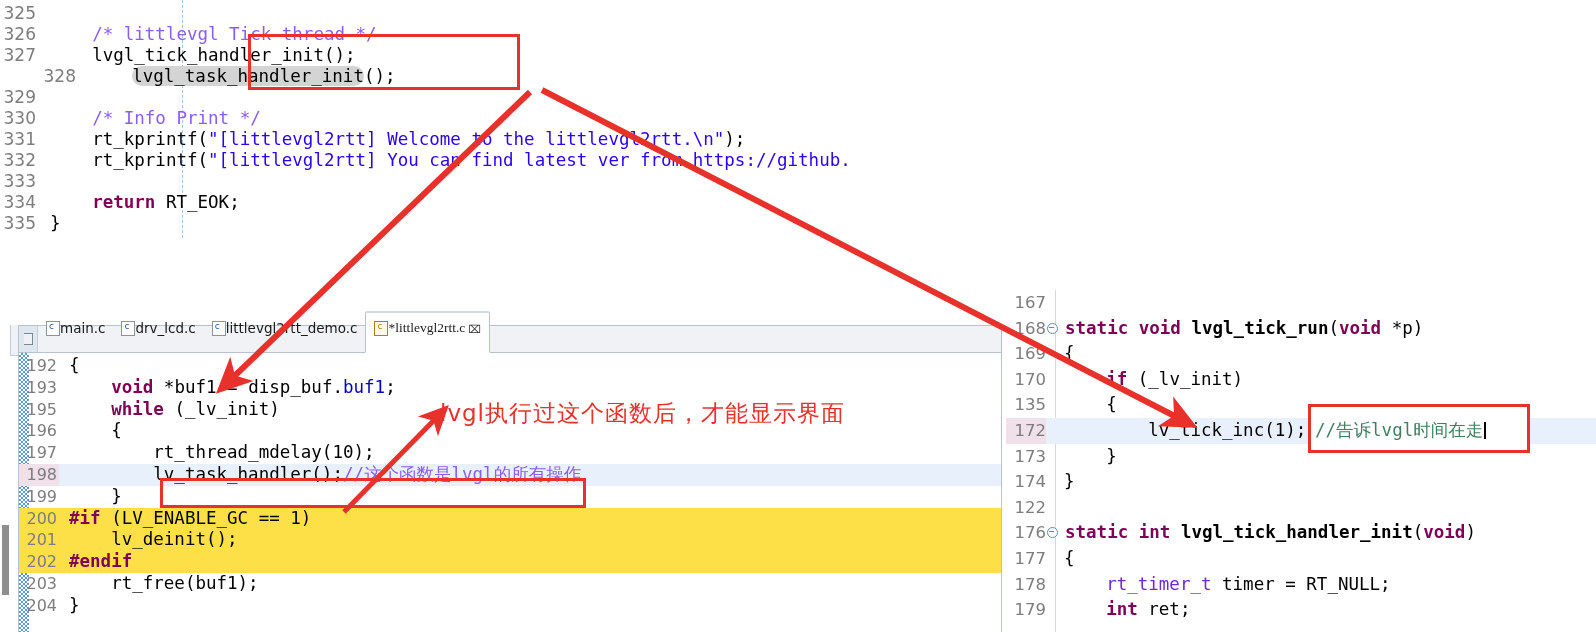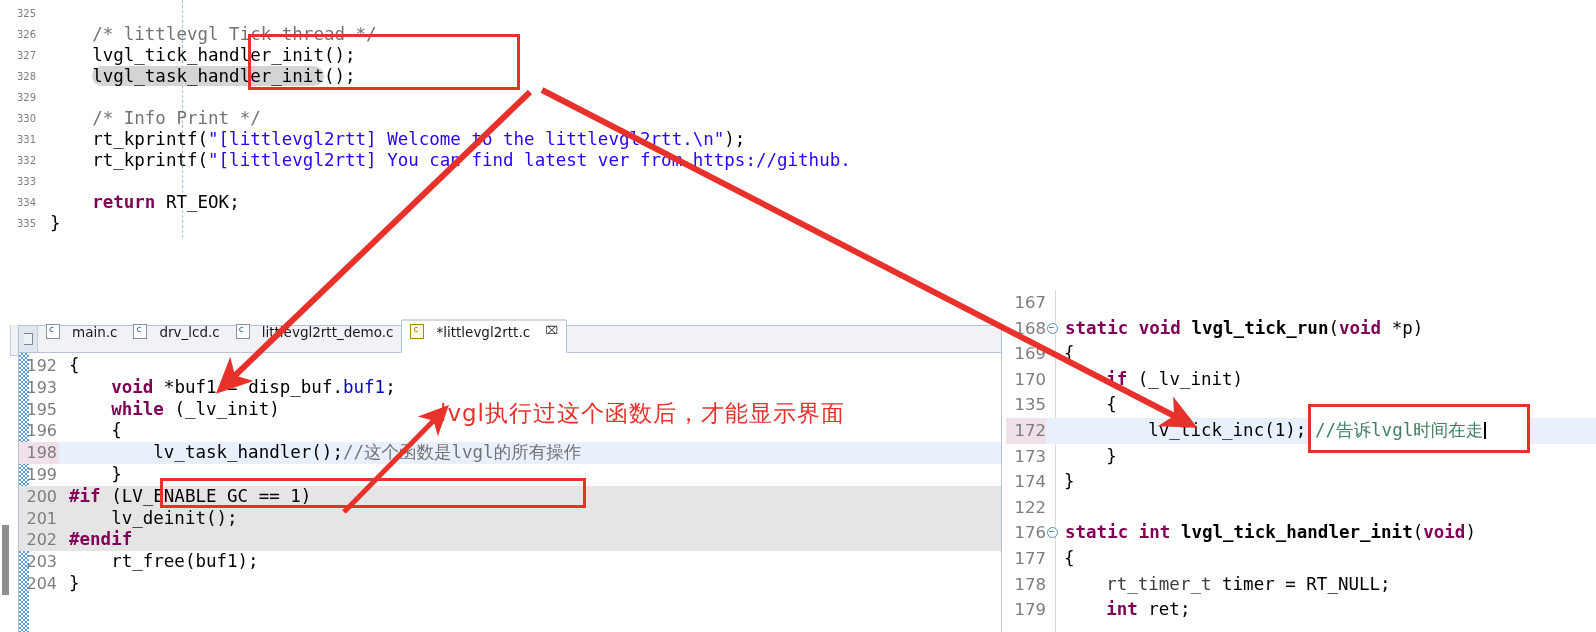--- a/index.html
+++ b/index.html
@@ -15,36 +15,36 @@
   .row{display:flex;align-items:flex-start;white-space:pre;}
   .ln{
     color:#7d7d7d;text-align:right;flex:0 0 auto;
     font-family:"DejaVu Sans","Liberation Sans",sans-serif;
     user-select:none;
   }
   .src{flex:1 1 auto;white-space:pre;}
 
   
   .kw{color:#7f0055;font-weight:bold;}
-  .cmt{color:#737373;}
+  .cmt{color:#8b5cf6;}
   .str{color:#2a00ff;}
   .fld{color:#0000c0;}
-  .typ{color:#404040;}
+  .typ{color:#6d28d9;}
   .fn{color:#000000;font-weight:bold;}
   .pp{color:#7f0055;font-weight:bold;}
   .plain{color:#000;}
 
   
   #topPanel{left:0;top:0;width:1000px;height:245px;}
   #topPanel .gutterline{
     position:absolute;left:182px;top:0;width:0;height:238px;
     border-left:1px dashed #9fc4e8;
   }
   #topPanel .row{font-size:17.5px;line-height:21px;}
-  #topPanel .ln{width:36px;padding-right:0px;font-size:10px;line-height:21px;}
+  #topPanel .ln{width:36px;padding-right:0px;font-size:17px;line-height:21px;}
   #topPanel .src{padding-left:14px;}
   #topRows{position:absolute;left:182px;top:3px;}
   #topPanel .row .ln{margin-left:-182px;width:36px;}
 
   .occ{background:#d4d4d4;border-radius:10px;}
 
   
   #blPanel{left:18px;top:325px;width:982px;height:307px;
            border:1px solid #b6c3d2;border-bottom:none;background:#fff;}
   .tabbar{
@@ -54,53 +54,53 @@
   }
   .tabstrip-left{
     width:18px;height:26px;background:#dfe6ee;position:relative;
     border-right:1px solid #c3cdd8;flex:0 0 auto;
   }
   .tabstrip-left::after{
     content:"";position:absolute;left:5px;top:7px;width:8px;height:10px;
     border:1px solid #7a8796;border-left:none;background:#eef2f6;
   }
   .tab{
-    display:flex;align-items:flex-start;gap:12px;
-    padding:3px 8px 8px 8px;font-size:13.5px;color:#1a1a1a;
+    display:flex;align-items:flex-end;gap:0;
+    padding:3px 8px 16px 8px;font-size:13.5px;color:#1a1a1a;
     height:20px;box-sizing:content-box;position:relative;
   }
   .tab .ficon{
     width:12px;height:13px;border:1px solid #8892a0;background:#fff;
     position:relative;flex:0 0 auto;
   }
   .tab .ficon::before{
     content:"c";position:absolute;left:2px;top:-1px;font-size:9px;
     color:#2a5d9f;font-family:"DejaVu Sans","Liberation Sans",sans-serif;
   }
   .tab.active{
     background:#ffffff;border:1px solid #b6c3d2;border-bottom:1px solid #fff;
-    border-top:2px solid #d3dae2;margin-bottom:-1px;border-radius:2px 2px 0 0;
+    border-top:2px solid #d3dae2;margin-bottom:-1px;border-radius:2px 2px 0 0;font-family:Liberation Serif, serif;
   }
   .tab.active .ficon{border-color:#b08000;background:#fffbe6;}
   .tab.active .ficon::before{color:#b08000;}
   .tab .closeb{font-size:11px;color:#333;margin-left:3px;}
 
   .editorbody{position:relative;height:281px;overflow:hidden;background:#fff;}
   #blPanel .row{font-size:17.5px;line-height:21.8px;}
   #blPanel .ln{width:38px;font-size:16px;line-height:21.8px;padding-right:2px;}
   #blPanel .src{padding-left:10px;}
   .changebar{
     position:absolute;left:0;top:0;width:10px;height:100%;
     background:
       repeating-conic-gradient(#5b9bd5 0% 25%, #ffffff 0% 50%) 0 0/4px 4px;
   }
   .rowwrap{position:relative;display:flex;}
   .hl-row{background:#e8f0fb;}
   .hl-ln{background:#f0e0ea;}
-  .inactive{background:#e5e5e5;}
+  .inactive{background:#fde047;}
 
   
   #leftSliver{
     position:absolute;left:0px;top:325px;width:10px;height:307px;background:#fff;
   }
   #leftSliver .thumb{
     position:absolute;left:2px;top:200px;width:7px;height:70px;background:#8f8f8f;
   }
   #leftTabStub{
     position:absolute;left:10px;top:325px;width:26px;height:30px;
@@ -158,21 +158,21 @@
 </style>
 </head>
 <body>
 
 <div class="panel code" id="topPanel">
   <div class="gutterline"></div>
   <div id="topRows">
       <div class="rowwrap row"><div class="ln" style="margin-left: -182px;">325</div><div class="src">&nbsp;</div></div>
       <div class="rowwrap row"><div class="ln" style="margin-left: -182px;">326</div><div class="src"><span class="plain">    </span><span class="cmt">/* littlevgl Tick thread */</span></div></div>
       <div class="rowwrap row"><div class="ln" style="margin-left: -182px;">327</div><div class="src"><span class="plain">    lvgl_tick_handler_init();</span></div></div>
-      <div class="rowwrap row"><div class="ln" style="margin-left: -182px;">328</div><div class="src"><span class="plain">    </span><span class="occ">lvgl_task_handler_init</span><span class="plain">();</span></div></div>
+      <div class="rowwrap row"><div class="ln" style="margin-left: -182px; padding-left: 40px;">328</div><div class="src"><span class="plain">    </span><span class="occ">lvgl_task_handler_init</span><span class="plain">();</span></div></div>
       <div class="rowwrap row"><div class="ln" style="margin-left: -182px;">329</div><div class="src">&nbsp;</div></div>
       <div class="rowwrap row"><div class="ln" style="margin-left: -182px;">330</div><div class="src"><span class="plain">    </span><span class="cmt">/* Info Print */</span></div></div>
       <div class="rowwrap row"><div class="ln" style="margin-left: -182px;">331</div><div class="src"><span class="plain">    rt_kprintf(</span><span class="str">"[littlevgl2rtt] Welcome to the littlevgl2rtt.\n"</span><span class="plain">);</span></div></div>
       <div class="rowwrap row"><div class="ln" style="margin-left: -182px;">332</div><div class="src"><span class="plain">    rt_kprintf(</span><span class="str">"[littlevgl2rtt] You can find latest ver from https://github.</span></div></div>
       <div class="rowwrap row"><div class="ln" style="margin-left: -182px;">333</div><div class="src">&nbsp;</div></div>
       <div class="rowwrap row"><div class="ln" style="margin-left: -182px;">334</div><div class="src"><span class="plain">    </span><span class="kw">return</span><span class="plain"> RT_EOK;</span></div></div>
       <div class="rowwrap row"><div class="ln" style="margin-left: -182px;">335</div><div class="src"><span class="plain">}</span></div></div>
     </div>
 </div>
 <div class="redbox" id="box1"></div>
@@ -203,20 +203,21 @@
         <span class="closeb">⌧</span>
       </div>
     </div>
   <div class="editorbody">
     <div class="changebar"></div>
     <div id="blRows" style="position:relative;padding-top:2px;">
         <div class="rowwrap row"><div class="ln">192</div><div class="src"><span class="plain">{</span></div></div>
         <div class="rowwrap row"><div class="ln">193</div><div class="src"><span class="plain">    </span><span class="kw">void</span><span class="plain"> *buf1 = disp_buf.</span><span class="fld">buf1</span><span class="plain">;</span></div></div>
         <div class="rowwrap row"><div class="ln">195</div><div class="src"><span class="plain">    </span><span class="kw">while</span><span class="plain"> (_lv_init)</span></div></div>
         <div class="rowwrap row"><div class="ln">196</div><div class="src"><span class="plain">    {</span></div></div>
+        <div class="rowwrap row"><div class="ln">197</div><div class="src"><span class="plain">        rt_thread_mdelay(10);</span></div></div>
         <div class="rowwrap row hl-row"><div class="ln hl-ln">198</div><div class="src"><span class="plain">        lv_task_handler();</span><span class="cmt">//这个函数是lvgl的所有操作</span></div></div>
         <div class="rowwrap row"><div class="ln">199</div><div class="src"><span class="plain">    }</span></div></div>
         <div class="rowwrap row inactive"><div class="ln">200</div><div class="src"><span class="pp">#if</span><span class="plain"> (LV_ENABLE_GC == 1)</span></div></div>
         <div class="rowwrap row inactive"><div class="ln">201</div><div class="src"><span class="plain">    lv_deinit();</span></div></div>
         <div class="rowwrap row inactive"><div class="ln">202</div><div class="src"><span class="pp">#endif</span></div></div>
         <div class="rowwrap row"><div class="ln">203</div><div class="src"><span class="plain">    rt_free(buf1);</span></div></div>
         <div class="rowwrap row"><div class="ln">204</div><div class="src"><span class="plain">}</span></div></div>
       </div>
   </div>
 </div>

